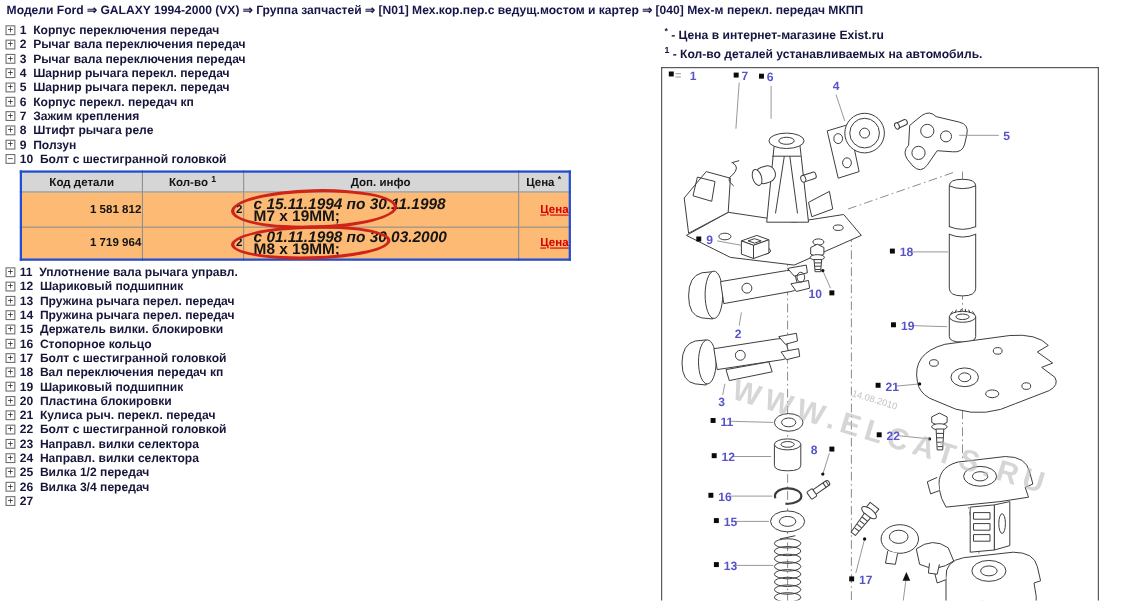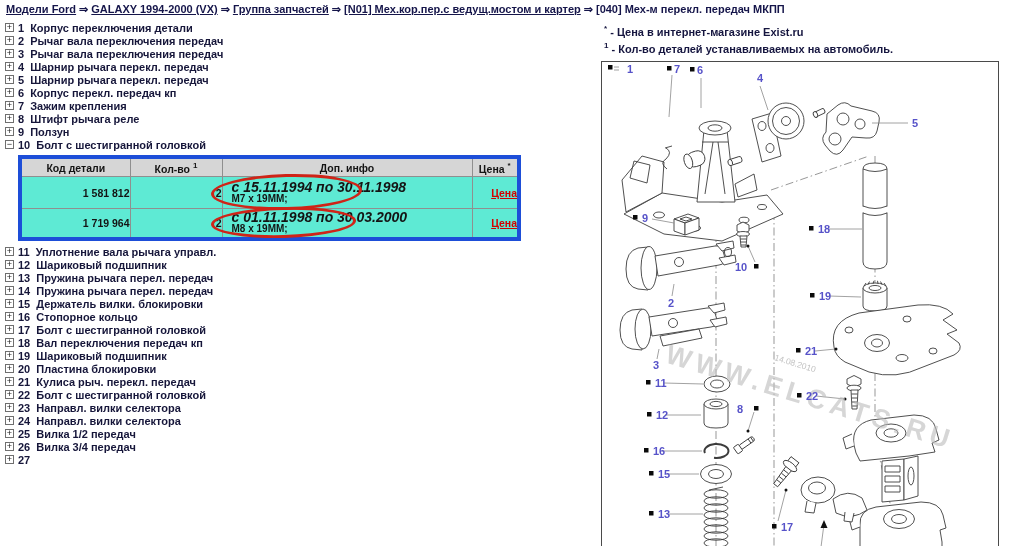--- a/index.html
+++ b/index.html
@@ -1,41 +1,41 @@
 <!DOCTYPE html>
 <html><head>
 <meta charset="utf-8">
 <style>
   html,body{margin:0;padding:0}
   body{width:1025px;height:546px;position:relative;background:#fff;overflow:hidden;
        font-family:"Liberation Sans",sans-serif;color:#16163a}
   
   .breadcrumb{position:absolute;left:6px;top:3px;font-size:11px;font-weight:bold;white-space:nowrap;color:#15154a}
   .bc-seg{cursor:default}
-  .bc-seg.link{text-decoration:underline;cursor:pointer}
+  .bc-seg.link{cursor:pointer}
   .bc-sep{padding:0 3px}
   
   .parts-list{position:absolute;left:5px;top:21px;width:575px}
   .pl-row{height:13px;display:flex;align-items:center;font-size:11px;font-weight:bold;white-space:nowrap}
   .tree-icon{flex:0 0 auto;width:9px;height:9px;box-sizing:border-box;border:1px solid #6f6f6f;background:#fff;
              color:#222;font-size:9px;line-height:7px;text-align:center;font-weight:normal;margin-right:4px;cursor:pointer}
   .pl-num{margin-right:6px}
   .pl-label{cursor:pointer}
   
   .table-wrap{margin:4px 0 4px 13px}
-  table{border-collapse:collapse;width:499px;table-layout:fixed;border:4px solid #1d4ed8;
-        font-size:10.5px;font-weight:bold;color:#141414;background:#5eead4}
+  table{border-collapse:collapse;width:499px;table-layout:fixed;border:2px solid #1d4ed8;
+        font-size:10.5px;font-weight:bold;color:#141414;background:#fdba74}
   th,td{border:1px solid #8f8f8f;padding:0;overflow:visible}
   thead th{background:#d6d6d6;height:17px;font-weight:bold}
   td.code,td.qty,td.price{text-align:right;vertical-align:middle}
   td.info{position:relative;vertical-align:middle;padding-left:9px}
   tr.r0 td{height:31px}
   tr.r1 td{height:28px}
   .info-l1{font-style:italic;font-size:14px;line-height:11px}
-  .info-l2{font-size:10px;line-height:11px}
+  .info-l2{font-size:14px;line-height:11px}
   .price-link{color:#d40000;text-decoration:underline;cursor:pointer}
   .ellipse{position:absolute;pointer-events:none;box-sizing:border-box;border:3px solid #cf2418;border-radius:50%;
            left:-12px;top:-3px;width:151px;height:calc(100% + 5px);transform:rotate(-1.5deg);z-index:5}
   tr.r1 .ellipse{width:145px;top:-2px;height:calc(100% + 3px)}
   sup{font-size:8px}
   
   .note{position:absolute;left:604px;font-size:11px;font-weight:bold;color:#15153f;white-space:nowrap}
   #note1{top:24px}
   #note2{top:41px}
   
@@ -54,21 +54,21 @@
 </style>
 </head>
 <body>
 
 <div class="breadcrumb"><span class="bc-seg link">Модели Ford</span><span class="bc-sep">⇒</span><span class="bc-seg link">GALAXY 1994-2000 (VX)</span><span class="bc-sep">⇒</span><span class="bc-seg link">Группа запчастей</span><span class="bc-sep">⇒</span><span class="bc-seg link">[N01] Мех.кор.пер.с ведущ.мостом и картер</span><span class="bc-sep">⇒</span><span class="bc-seg">[040] Мех-м перекл. передач МКПП</span></div>
 
 <div class="parts-list">
   <div class="pl-row">
       <span class="tree-icon">+</span>
       <span class="pl-num">1</span>
-      <span class="pl-label">Корпус переключения детали</span>
+      <span class="pl-label">Корпус переключения передач</span>
     </div>
     <div class="pl-row">
       <span class="tree-icon">+</span>
       <span class="pl-num">2</span>
       <span class="pl-label">Рычаг вала переключения передач</span>
     </div>
     <div class="pl-row">
       <span class="tree-icon">+</span>
       <span class="pl-num">3</span>
       <span class="pl-label">Рычаг вала переключения передач</span>

